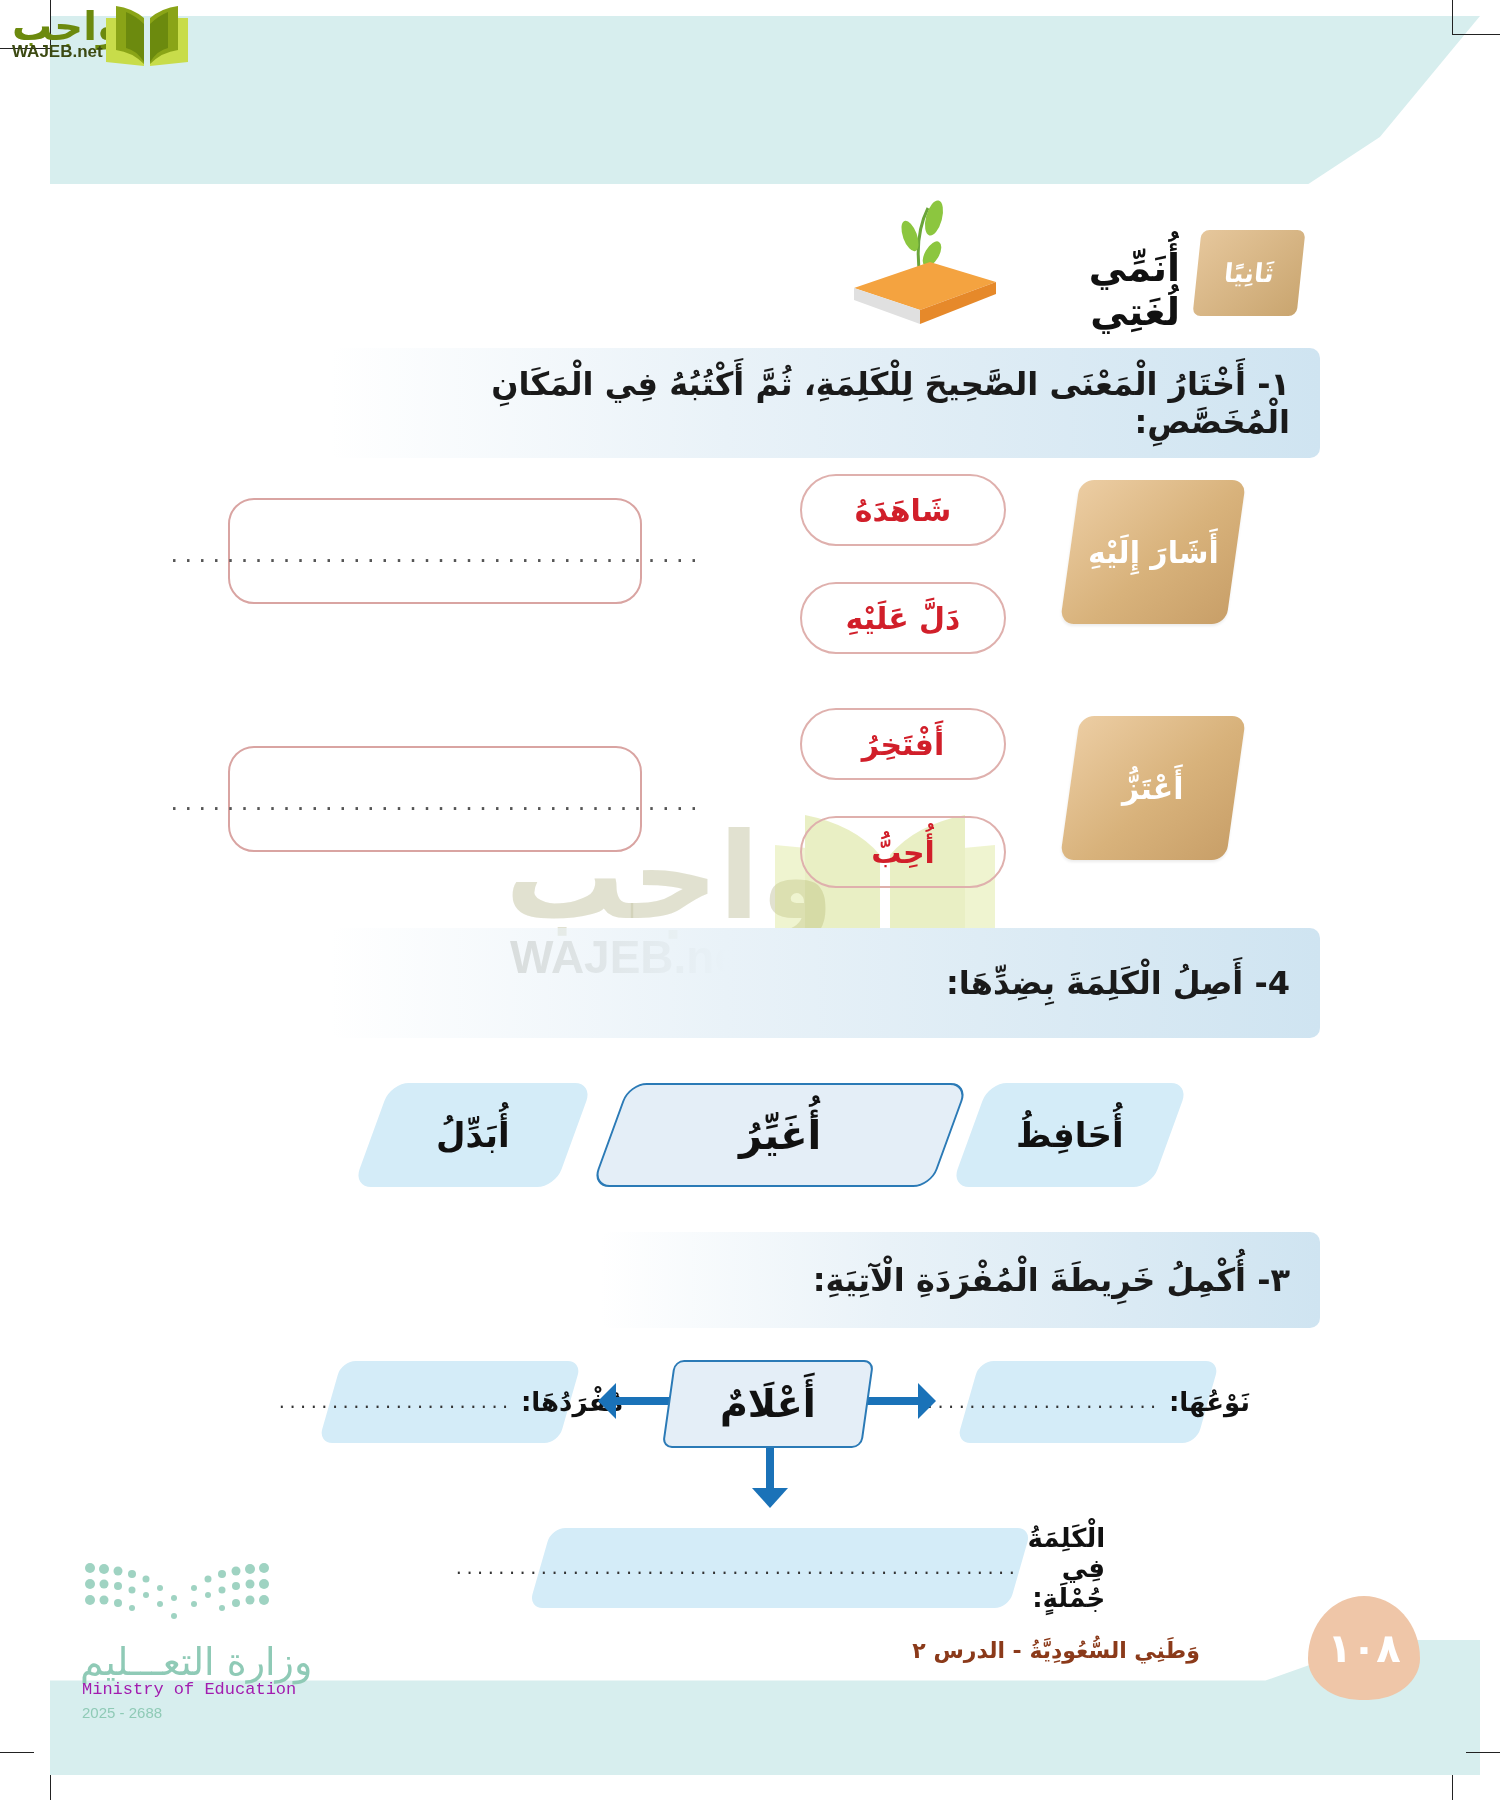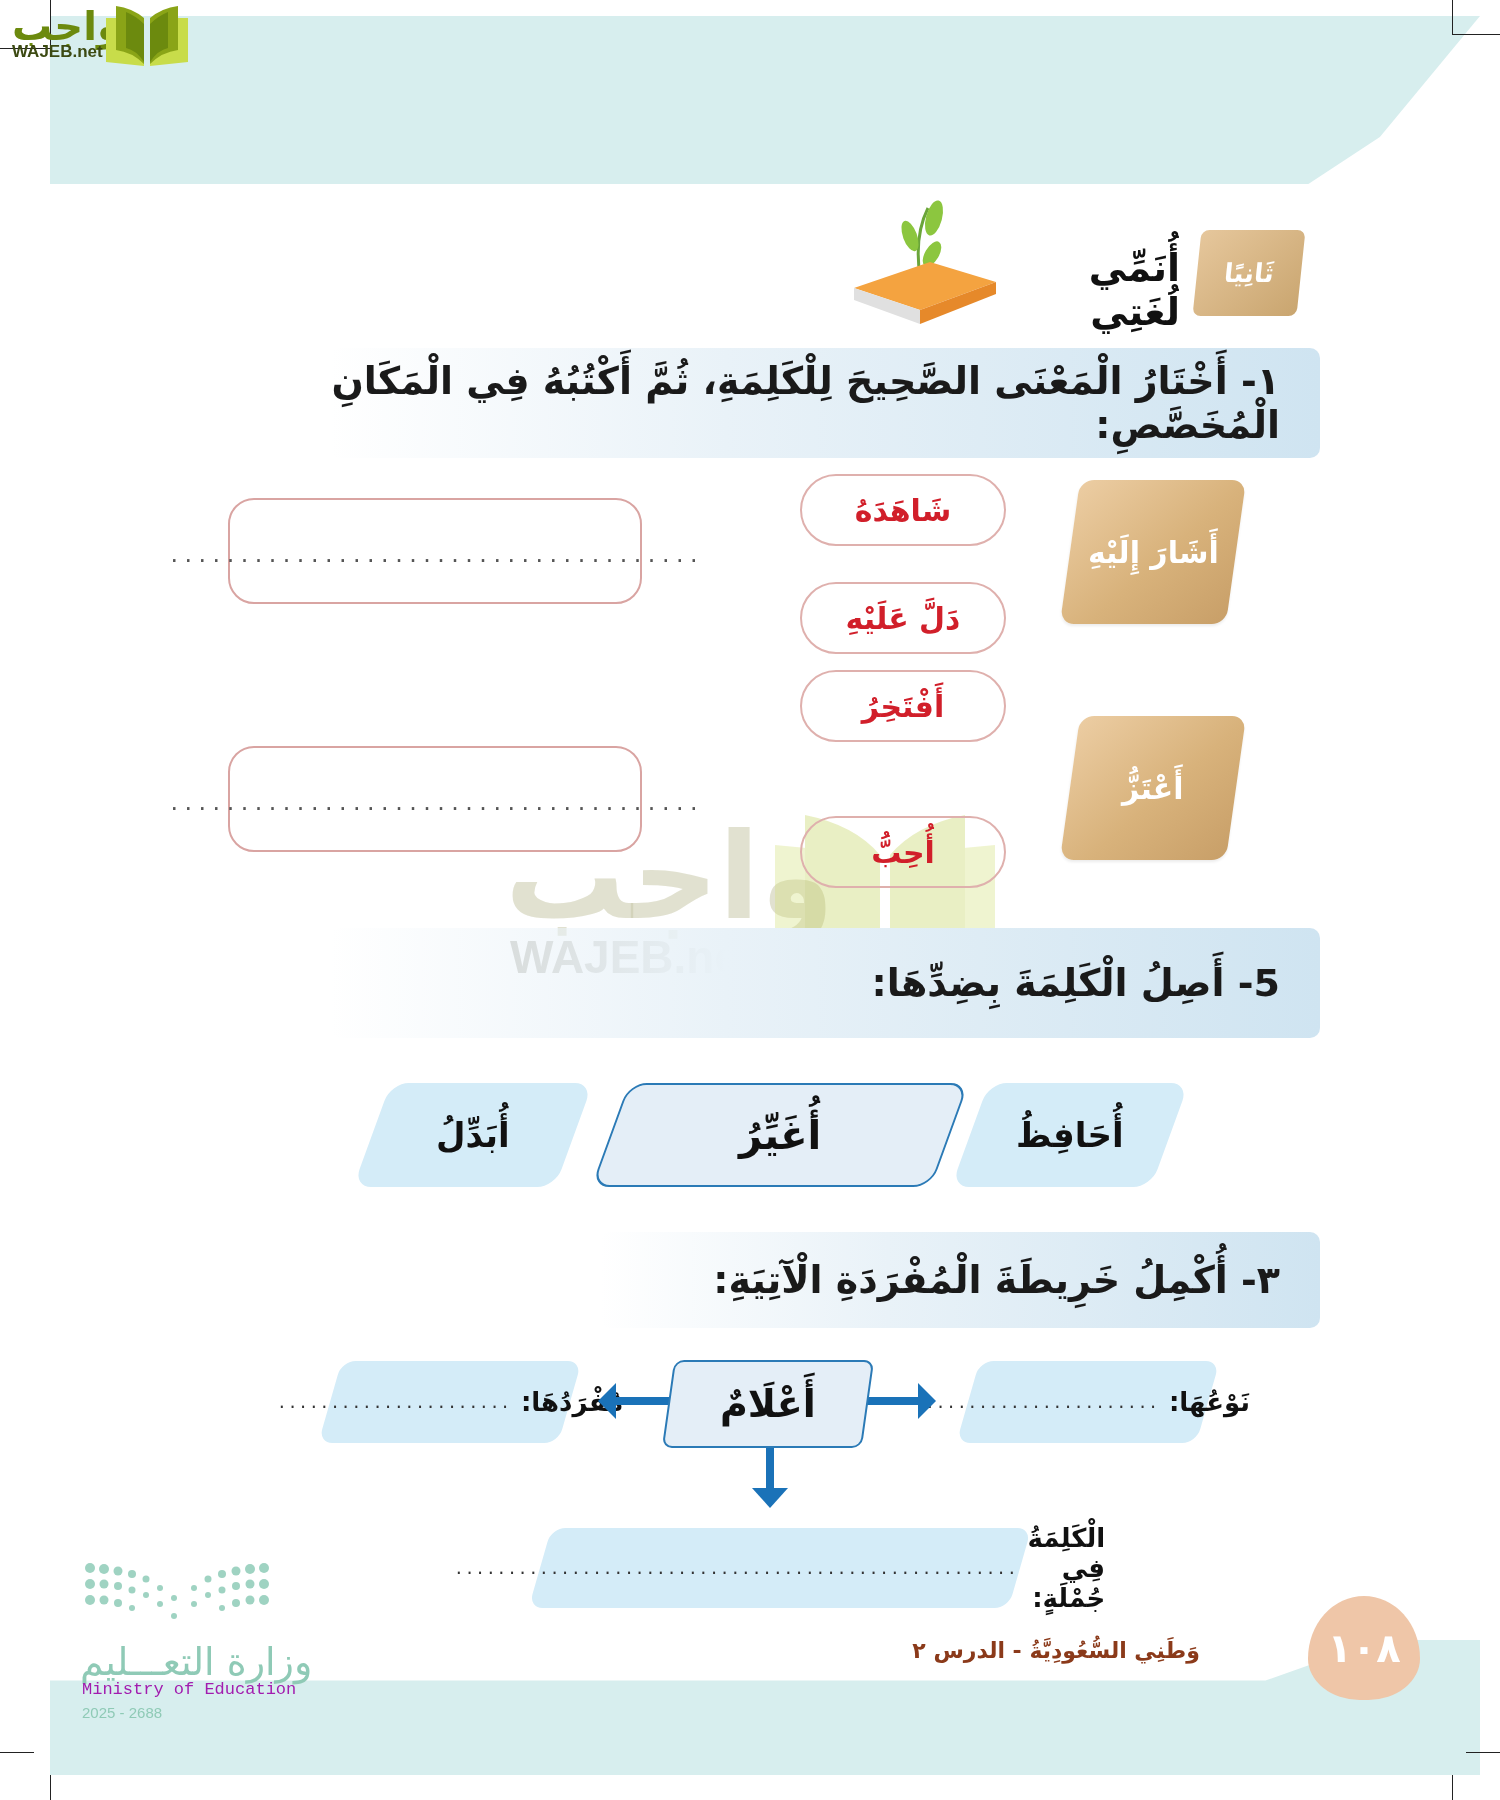--- a/index.html
+++ b/index.html
@@ -32,22 +32,22 @@
   .section-title {
     left:1010px; top:246px; width:170px; text-align:right; direction:rtl;
     font-size:38px; font-weight:bold; color:#111;
   }
   .book-icon { left:850px; top:196px; width:150px; height:130px; }
 
   
   .q-bar {
     border-radius:10px;
     background:linear-gradient(90deg, rgba(255,255,255,0) 0%, #e9f2f8 40%, #cfe4f1 100%);
-    direction:rtl; display:flex; align-items:center; padding-right:40px; box-sizing:border-box;
-    font-size:38px; font-weight:bold; color:#1a1a1a;
+    direction:rtl; display:flex; align-items:center; padding-right:30px; box-sizing:border-box;
+    font-size:32px; font-weight:bold; color:#1a1a1a;
   }
   .q1 { left:330px; top:348px; width:990px; height:110px; }
   .q2 { left:330px; top:928px; width:990px; height:110px; }
   .q3 { left:600px; top:1232px; width:720px; height:96px; }
 
   
   .tan-card {
     width:166px; height:144px;
     background:linear-gradient(135deg,#eccda3 0%,#d8b27b 55%,#c89f68 100%);
     border-radius:14px; transform:skewX(-8deg);
@@ -61,21 +61,21 @@
 
   
   .pill {
     width:206px; height:72px; border:2.5px solid #dfb0ad; border-radius:36px;
     box-sizing:border-box; background:#fff;
     display:flex; align-items:center; justify-content:center;
     color:#d11f2a; font-size:30px; font-weight:bold; direction:rtl;
   }
   .pill-1 { left:800px; top:474px;justify-content:center; }
   .pill-2 { left:800px; top:582px; }
-  .pill-3 { left:800px; top:670px; }
+  .pill-3 { left:800px; top:708px; }
   .pill-4 { left:800px; top:816px; background:transparent;justify-content:center; }
 
   
   .answer-box {
     width:414px; height:106px; border:2.5px solid #d9a4a2; border-radius:26px;
     box-sizing:border-box; background:#fff;
     display:flex; align-items:center; justify-content:center;
   }
   .ans-1 { left:228px; top:498px; }
   .ans-2 { left:228px; top:746px; background:transparent; }
@@ -206,21 +206,21 @@
 </svg>
 
 <div class="abs pill pill-4">
     <span>أُحِبُّ</span>
   </div>
 <div class="abs answer-box ans-2">
   <span class="dots">......................................</span>
 </div>
 
 <div class="abs q-bar q2">
-  <span>5- أَصِلُ الْكَلِمَةَ بِضِدِّهَا:</span>
+  <span>4- أَصِلُ الْكَلِمَةَ بِضِدِّهَا:</span>
 </div>
 <div class="abs blue-card card-hafiz">
     <span>أُحَافِظُ</span>
   </div>
 <div class="abs blue-card card-ughayyir">
     <span>أُغَيِّرُ</span>
   </div>
 <div class="abs blue-card card-abaddil">
     <span>أُبَدِّلُ</span>
   </div>

